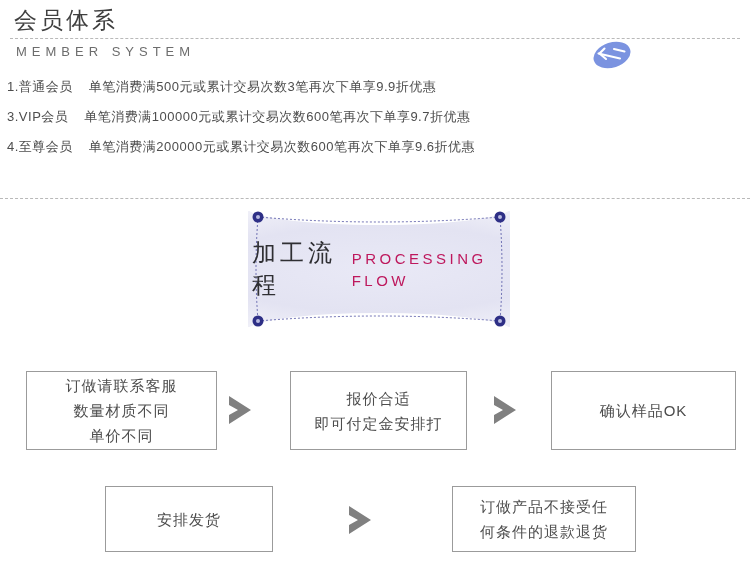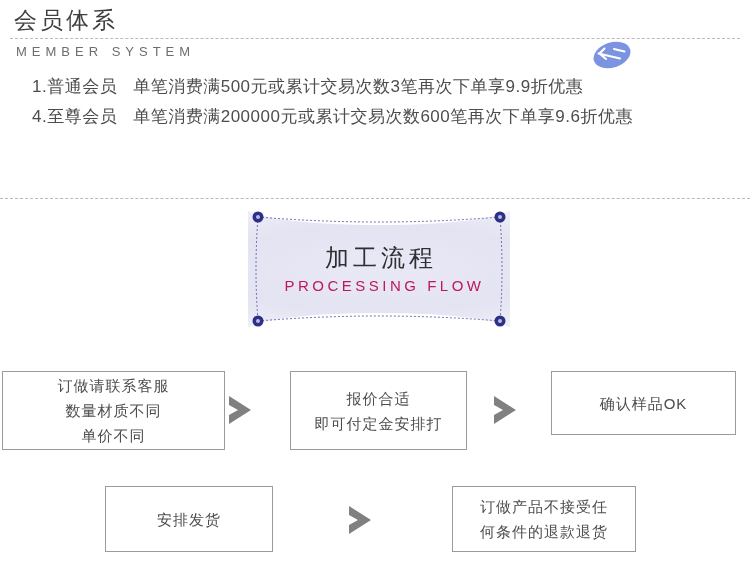--- a/index.html
+++ b/index.html
@@ -64,25 +64,25 @@
   #member-list {
     position: absolute;
     left: 0;
     top: 72px;
     width: 750px;
   }
   .member-row {
     position: relative;
     height: 30px;
     line-height: 30px;
-    font-size: 17px;
+    font-size: 13px;
     letter-spacing: 0.5px;
     color: #4d4d4d;
     white-space: nowrap;
-    padding-left: 32px;
+    padding-left: 7px;
   }
   .member-row .m-index {
     display: inline-block;
   }
   .member-row .m-tier {
     display: inline-block;
     margin-right: 16px;
   }
   .member-row .m-rule {
     display: inline-block;
@@ -129,21 +129,21 @@
     position: absolute;
     left: 0; top: 0;
     width: 262px; height: 116px;
     overflow: visible;
   }
   #banner-text {
     position: absolute;
     left: 0; top: 0;
     width: 262px; height: 116px;
     display: flex;
-    flex-direction: column;
+    flex-direction: row;
     align-items: center;
     justify-content: center;
   }
   #banner-cn {
     font-size: 24px;
     line-height: 32px;
     letter-spacing: 4px;
     color: #2f2f33;
     margin-left: 4px;
   }
@@ -174,25 +174,25 @@
     color: #4d4d4d;
     white-space: nowrap;
     text-align: center;
   }
   .flow-arrow {
     position: absolute;
     width: 40px;
     height: 40px;
   }
 
-  #flow-box-1 { left: 2px;  top: 371px; width: 223px; height: 79px; }
+  #flow-box-1 { left: 26px;  top: 371px; width: 191px; height: 79px; }
   #flow-arrow-1 { left: 221px; top: 390px; }
   #flow-box-2 { left: 290px; top: 371px; width: 177px; height: 79px; }
   #flow-arrow-2 { left: 486px; top: 390px; }
-  #flow-box-3 { left: 551px; top: 371px; width: 185px; height: 64px; }
+  #flow-box-3 { left: 551px; top: 371px; width: 185px; height: 79px; }
 
   #flow-box-4 { left: 105px; top: 486px; width: 168px; height: 66px; }
   #flow-arrow-3 { left: 341px; top: 500px; }
   #flow-box-5 { left: 452px; top: 486px; width: 184px; height: 66px; }
 </style>
 </head>
 <body>
 
 <div id="header">
   <div id="section-title">会员体系</div>
@@ -207,20 +207,23 @@
         <path d="M14.5 8.5 L9.5 13.5 L16 19"></path>
         <path d="M24 9 L34.5 11.5"></path>
       </g>
     </svg>
   </div>
 </div>
 
 <div id="member-list">
   <div class="member-row">
     <span class="m-index">1.</span><span class="m-tier">普通会员</span><span class="m-rule">单笔消费满500元或累计交易次数3笔再次下单享9.9折优惠</span>
+  </div>
+  <div class="member-row">
+    <span class="m-index">3.</span><span class="m-tier">VIP会员</span><span class="m-rule">单笔消费满100000元或累计交易次数600笔再次下单享9.7折优惠</span>
   </div>
   <div class="member-row">
     <span class="m-index">4.</span><span class="m-tier">至尊会员</span><span class="m-rule">单笔消费满200000元或累计交易次数600笔再次下单享9.6折优惠</span>
   </div>
 </div>
 
 <div id="mid-divider"></div>
 
 <div id="banner">
   <div id="banner-bg"></div>

